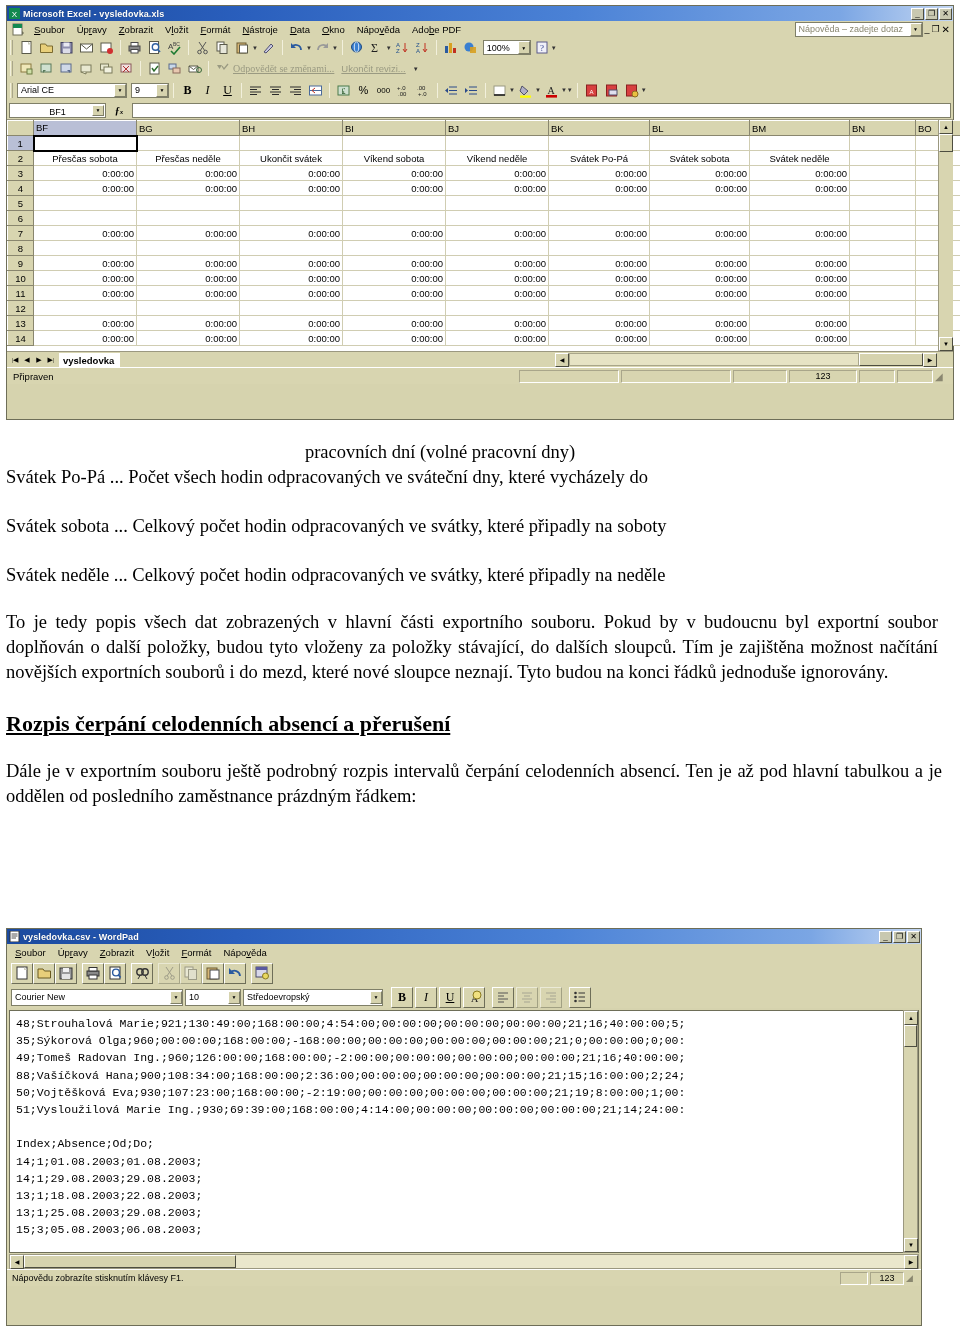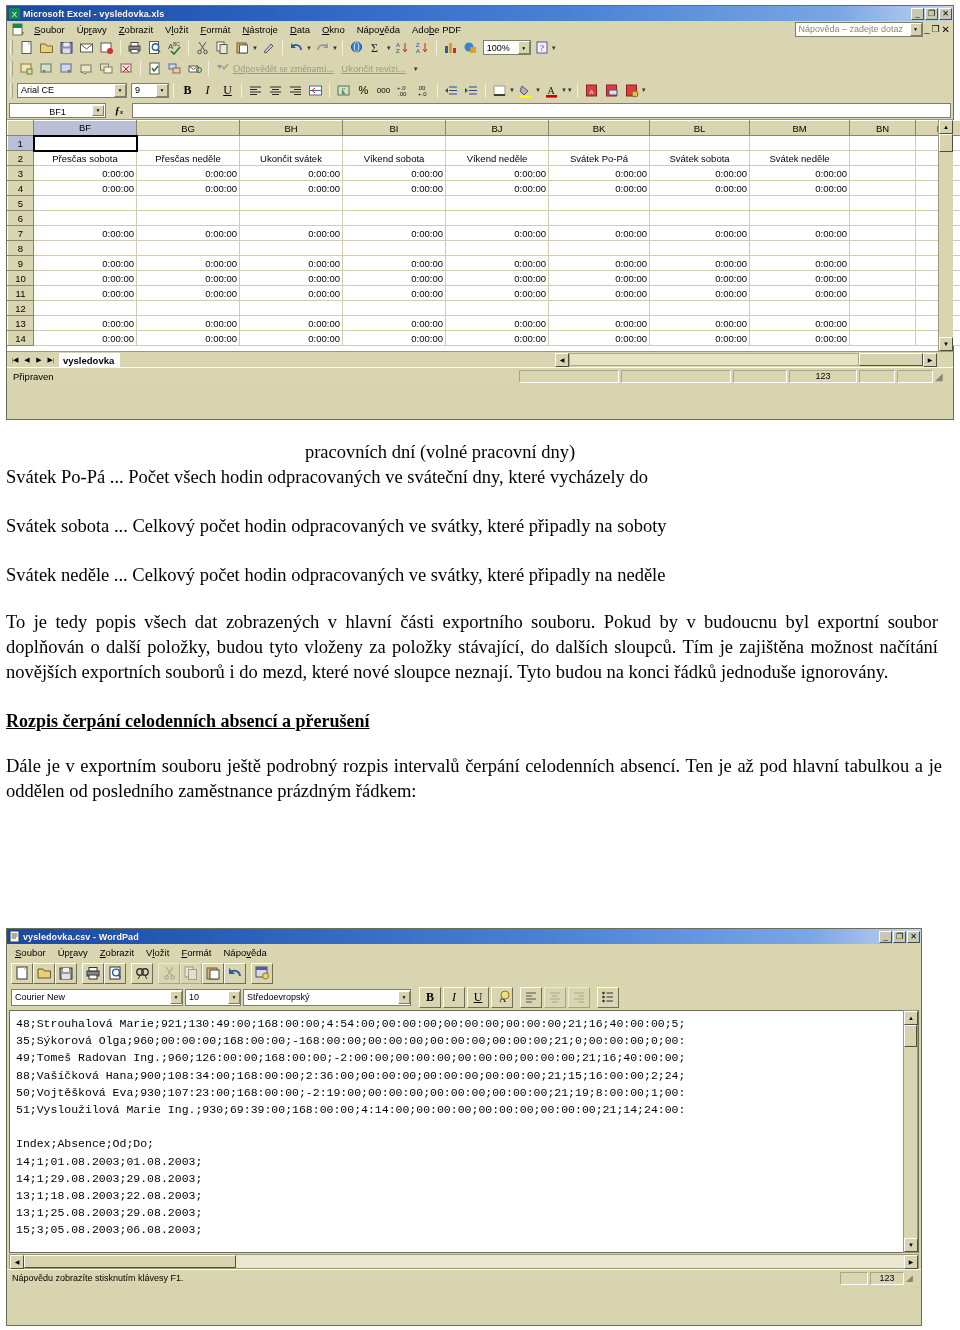--- a/index.html
+++ b/index.html
@@ -98,21 +98,21 @@
              border-bottom-color:#7f7f68; display:flex;align-items:center;justify-content:center;font-size:5px;}
   .fx { width:26px; text-align:center; font-style:italic; font-family:"Liberation Serif",serif;
         font-size:10px; font-weight:bold; }
   .fbar { flex:1; height:15px; background:#fff; border:1px solid #7f7f68; }
 
   .sheet { position:relative; background:#fff; border-top:1px solid #9b9880; }
   table.grid { border-collapse:collapse; table-layout:fixed; font-family:"Liberation Sans", sans-serif;
                font-size:9.5px; }
   table.grid th, table.grid td { border:1px solid #b9b69a; padding:0 2px; height:15px; }
   table.grid th.colhead {
-    background:#d8d5b0; text-align:center; font-weight:normal; color:#000;
+    background:#d8d5b0; text-align:left; font-weight:normal; color:#000;
     border-top:1px solid #fff; border-left:1px solid #fff;
     border-right:1px solid #89866e; border-bottom:1px solid #89866e;
   }
   table.grid th.colhead.sel { background:#b9bfd6; }
   table.grid th.rowhead {
     background:#d8d5b0; text-align:center; font-weight:normal; width:26px;
     border-top:1px solid #fff; border-left:1px solid #fff;
     border-right:1px solid #89866e; border-bottom:1px solid #89866e;
   }
   table.grid th.rowhead.sel { background:#b9bfd6; }
@@ -142,21 +142,21 @@
                border-top:1px solid #fff; font-family:"Liberation Sans",sans-serif; font-size:9.5px;
                padding-left:6px; }
   .sb-cells { margin-left:auto; display:flex; align-items:center; gap:2px; padding-right:4px; }
   .sb-cell { height:13px; border:1px solid #a9a68a; border-right-color:#fff; border-bottom-color:#fff;
              display:flex; align-items:center; justify-content:center; font-size:9px; color:#000; }
 
   
   #doctext { position:absolute; left:0; top:440px; width:960px; font-family:"Liberation Serif", serif; }
   .para { font-size:18.5px; color:#000; line-height:25px; margin:0; }
   .p-indent { text-align:center; }
-  .h-under { font-size:18px; font-weight:bold; text-decoration:underline; display:inline-block; }
+  .h-under { font-size:22px; font-weight:bold; text-decoration:underline; display:inline-block; }
 
   
   #wordpad { position:absolute; left:6px; top:928px; width:916px; height:398px; }
   .wp-toolbar { display:flex; align-items:center; height:26px; background:#d8d5b0; padding-left:4px; }
   .wp-btn { width:22px; height:21px; border:1px solid #d8d5b0; display:flex;
             align-items:center; justify-content:center; }
   .wp-btn.raised { border:1px solid #fff; border-right-color:#6e6e58; border-bottom-color:#6e6e58; }
   .wp-fmtbar { display:flex; align-items:center; height:22px; background:#d8d5b0; padding-left:4px; gap:2px; }
   .wp-text {
     background:#fff; border:1px solid #6e6e58; position:relative;
@@ -957,21 +957,21 @@
 
   <div class="wp-fmtbar">
     <span class="combo" style="width:172px;height:17px;">
       <span>Courier New</span>
       <span class="dd">▼</span>
     </span>
     <span class="combo" style="width:56px;height:17px;">
       <span>10</span>
       <span class="dd">▼</span>
     </span>
-    <span class="combo" style="width:168px;height:17px;text-align:right;">
+    <span class="combo" style="width:140px;height:17px;text-align:right;">
       <span>Středoevropský</span>
       <span class="dd">▼</span>
     </span>
     <span class="wp-btn raised" style="margin-left:6px;font-family:'Liberation Serif',serif;font-weight:bold;font-size:12px;">B</span>
     <span class="wp-btn raised" style="font-family:'Liberation Serif',serif;font-style:italic;font-size:12px;">I</span>
     <span class="wp-btn raised" style="font-family:'Liberation Serif',serif;text-decoration:underline;font-size:12px;">U</span>
     <span class="wp-btn raised">
         <svg width="16" height="16">
           <text x="5" y="13" font-size="10" font-family="Liberation Serif" fill="#222">A</text>
           <circle cx="11" cy="6" r="4" fill="#f0e080" stroke="#8a7a20"></circle>

